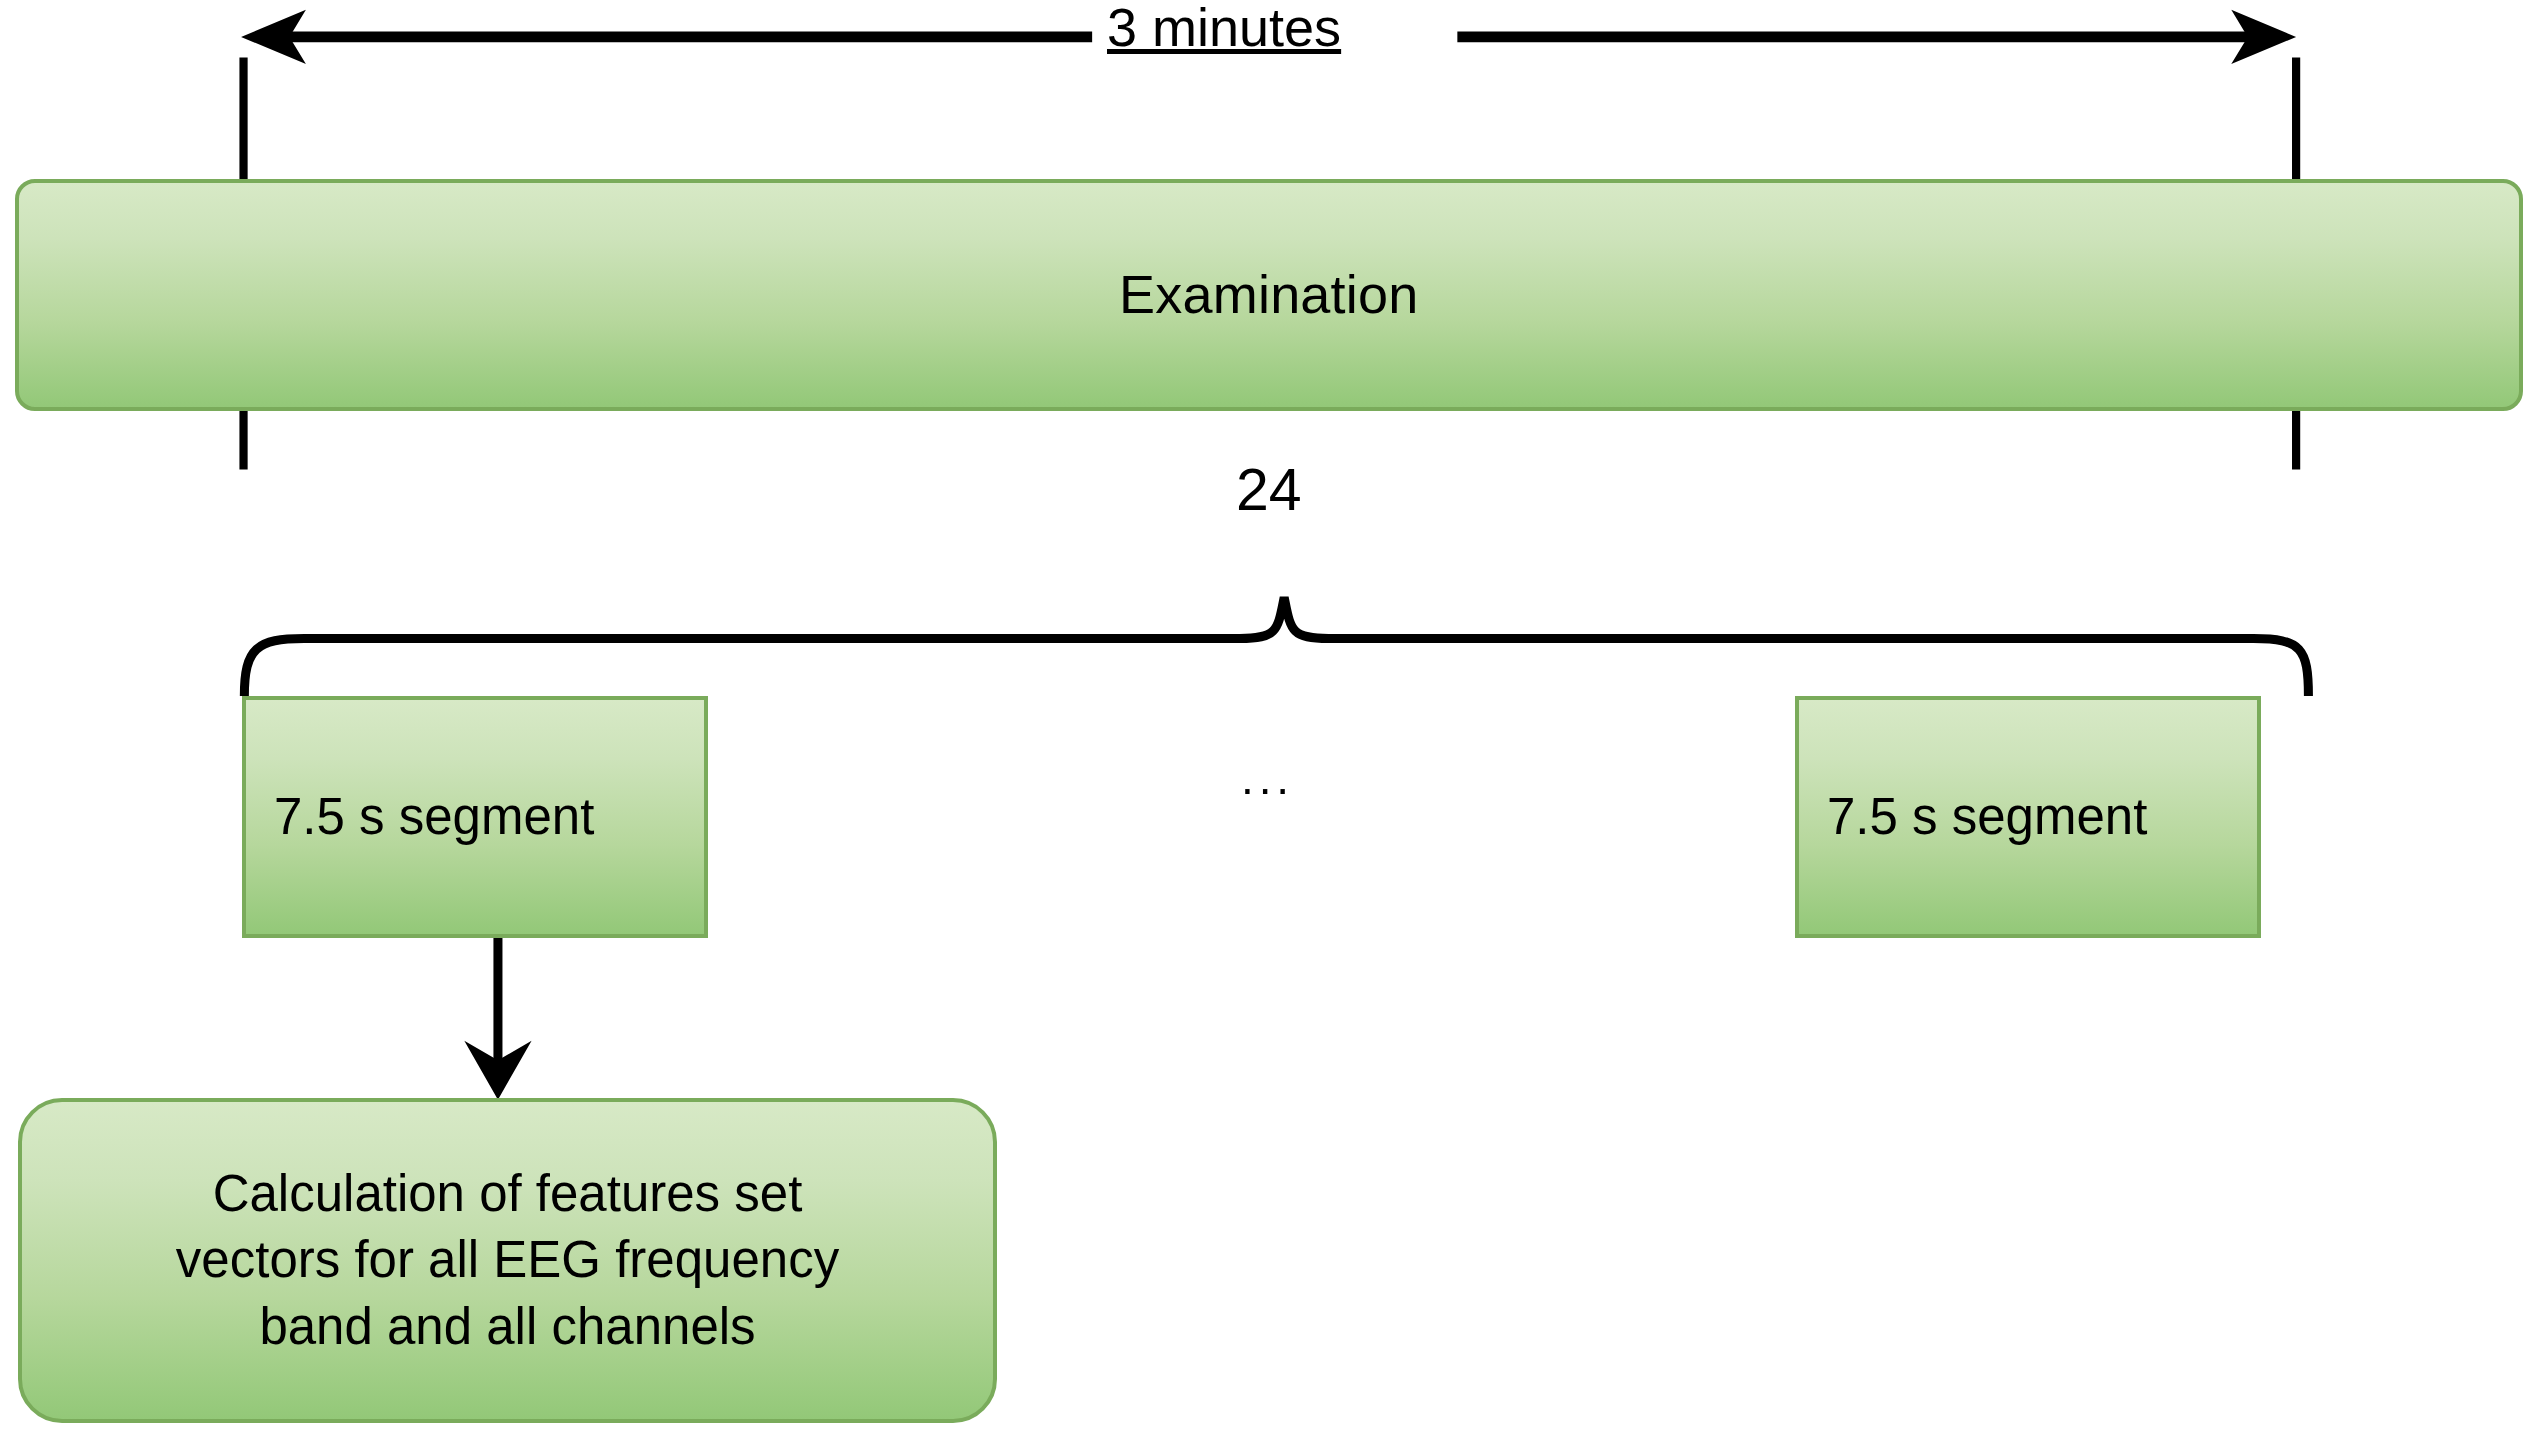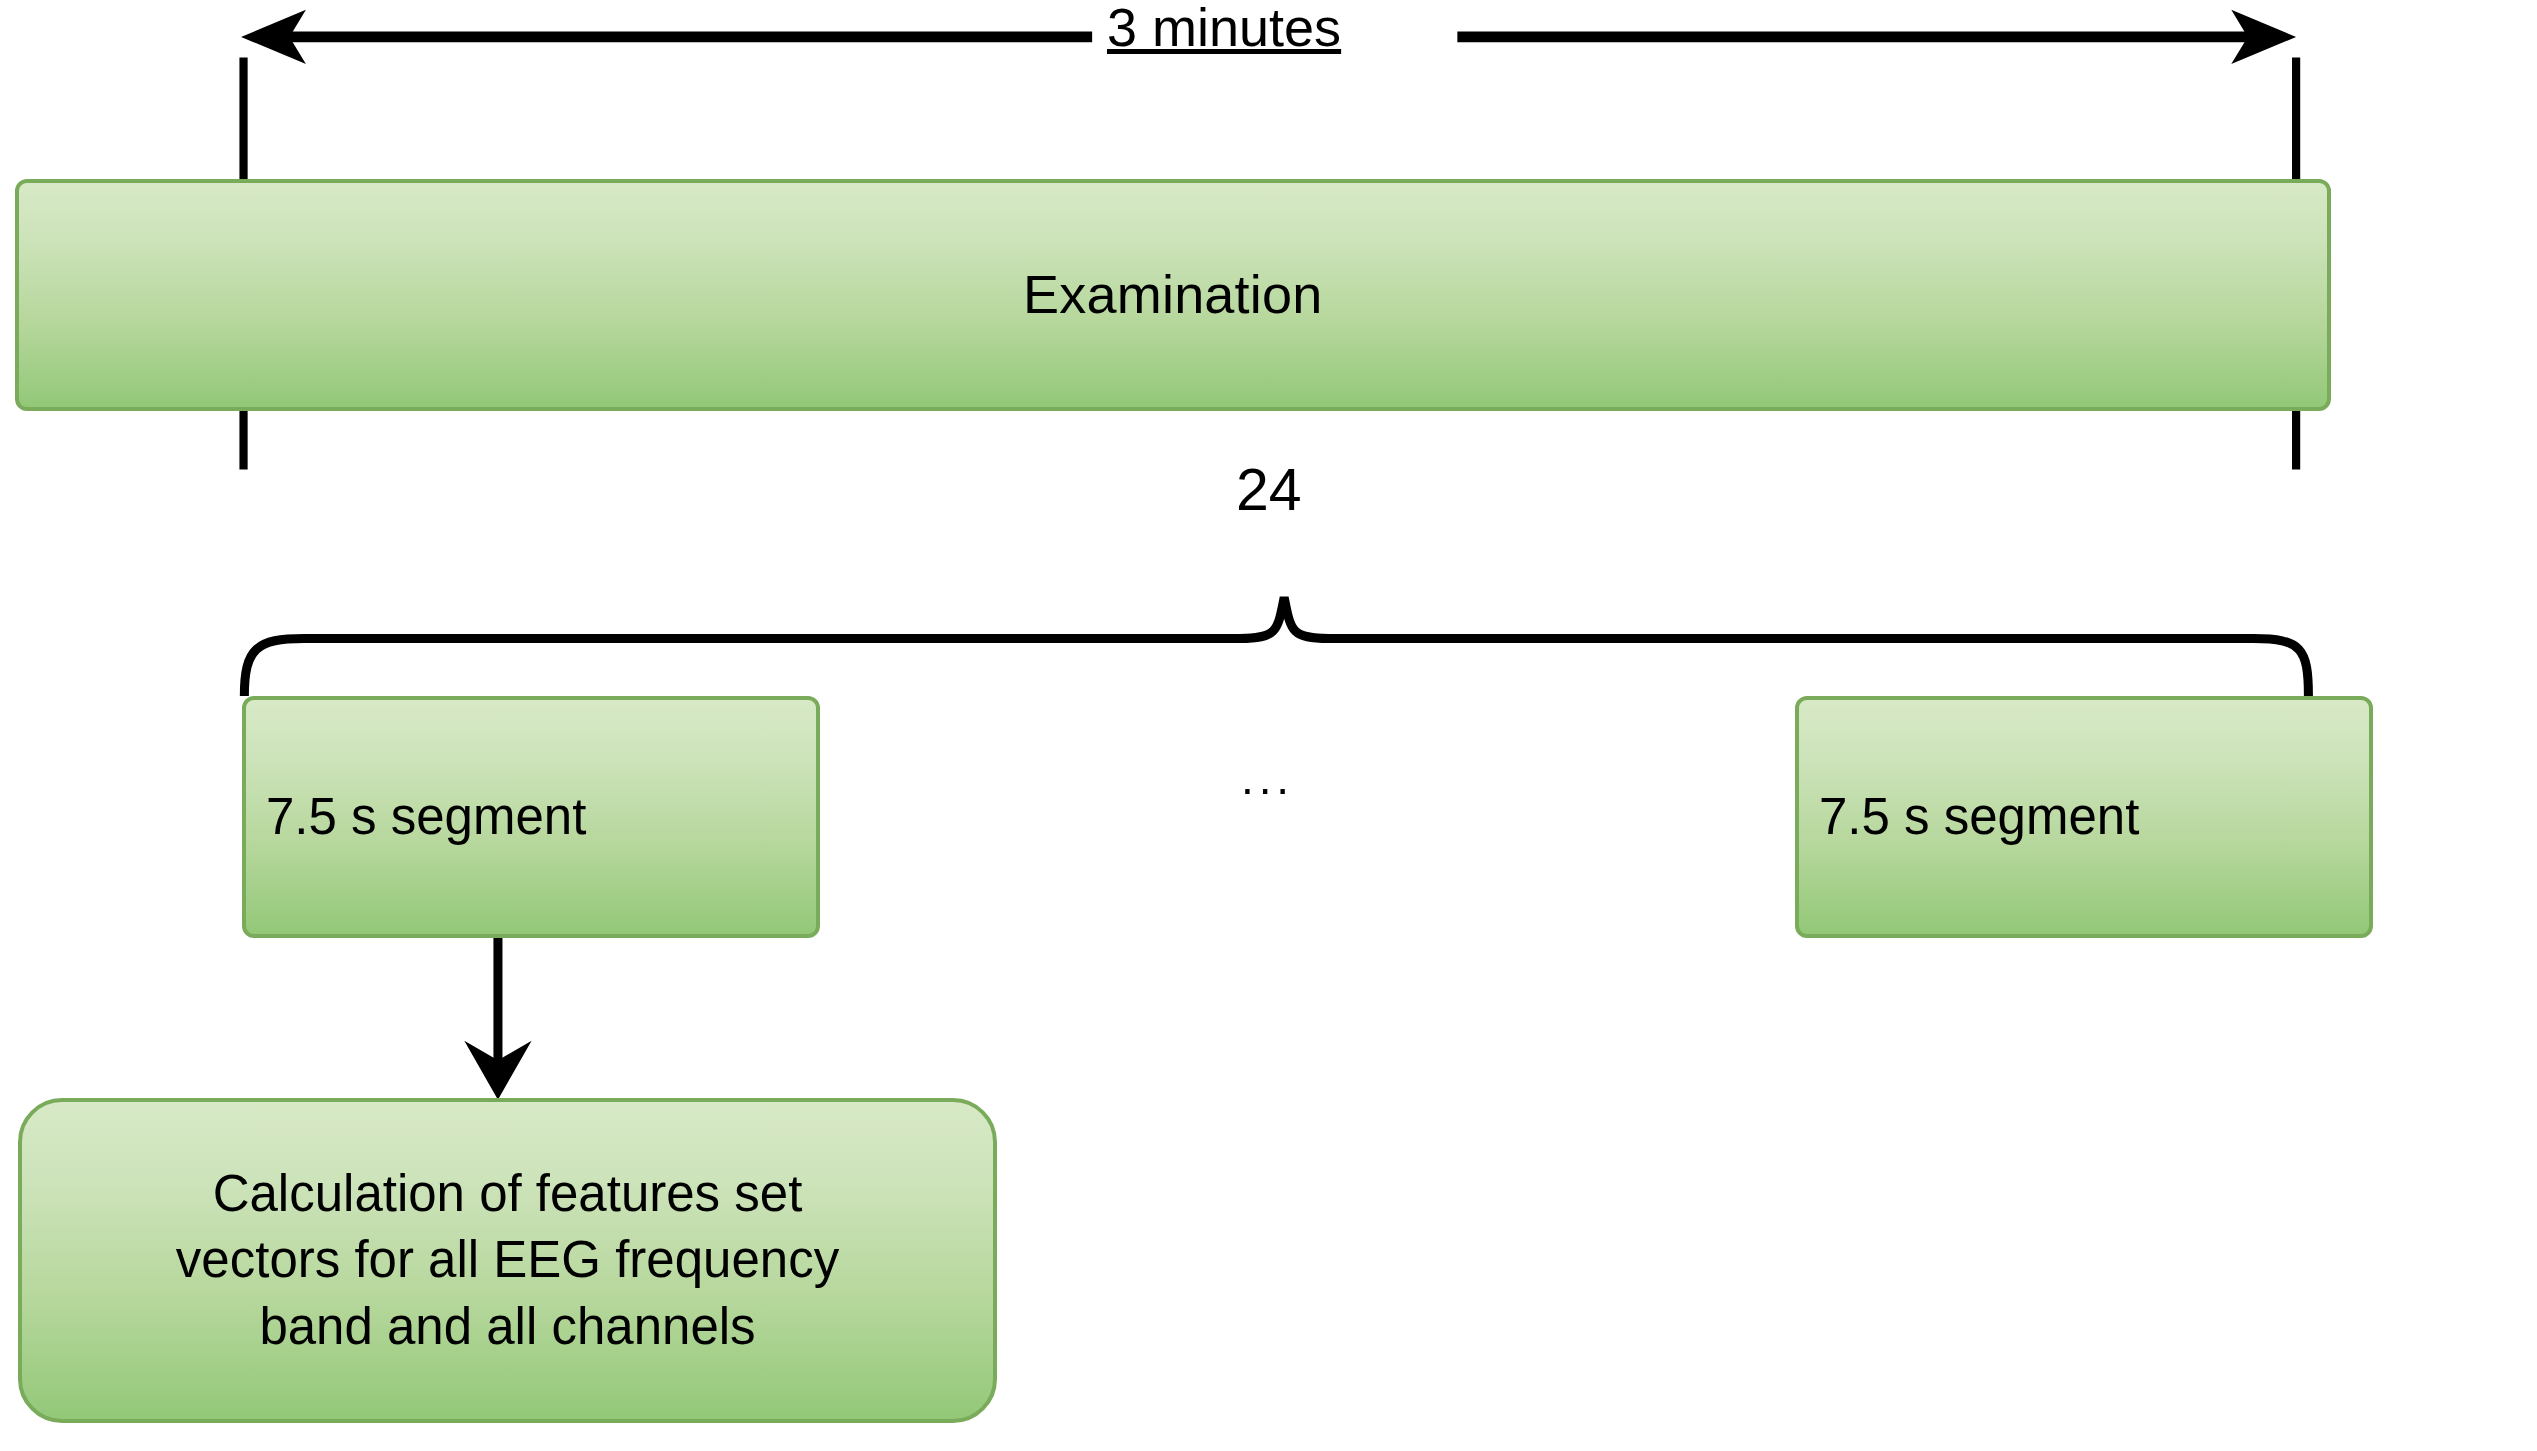--- a/index.html
+++ b/index.html
@@ -32,36 +32,36 @@
     box-sizing: border-box;
     background: linear-gradient(to bottom, #d7e9c6 0%, #cde3ba 25%, #b6d79c 62%, #93c878 100%);
     border: 4.1px solid #7aab5b;
     display: flex;
     align-items: center;
     color: #000000;
   }
   .examination-bar {
     left: 14.8px;
     top: 179px;
-    width: 2316px;
+    width: 2508px;
     height: 232px;
-    border-radius: 12px;
+    border-radius: 20px;
     justify-content: center;
   }
   .examination-label {
     font-size: 54px;
     line-height: 1.1;
     letter-spacing: 0.2px;
   }
   .segment-box {
-    width: 578px;
+    width: 466px;
     height: 242px;
-    border-radius: 12px;
+    border-radius: 0;
     justify-content: flex-start;
-    padding-left: 20px;
+    padding-left: 28px;
   }
   .segment-box.left  { left: 242px;  top: 696px; }
   .segment-box.right { left: 1795px; top: 696px; }
   .segment-label {
     font-size: 51px;
     line-height: 1.1;
   }
   .feature-box {
     left: 18px;
     top: 1098px;

